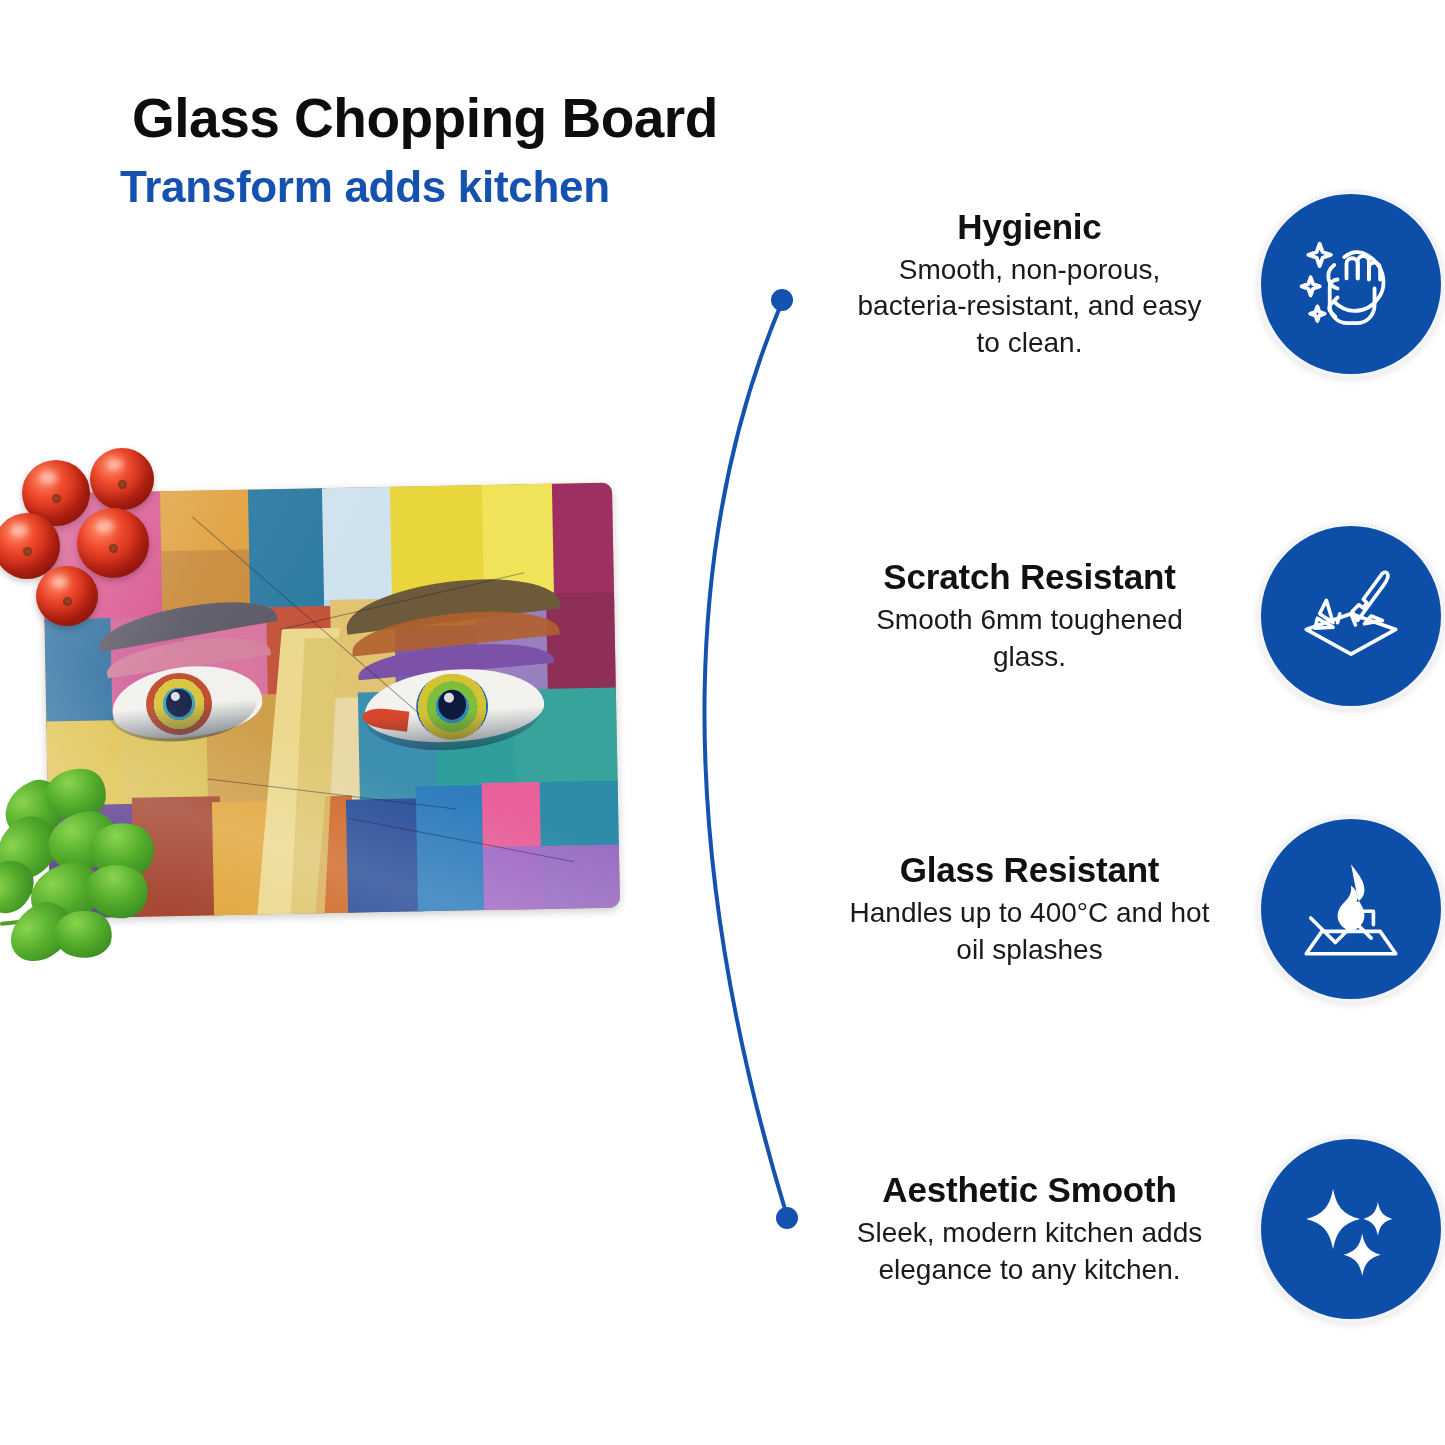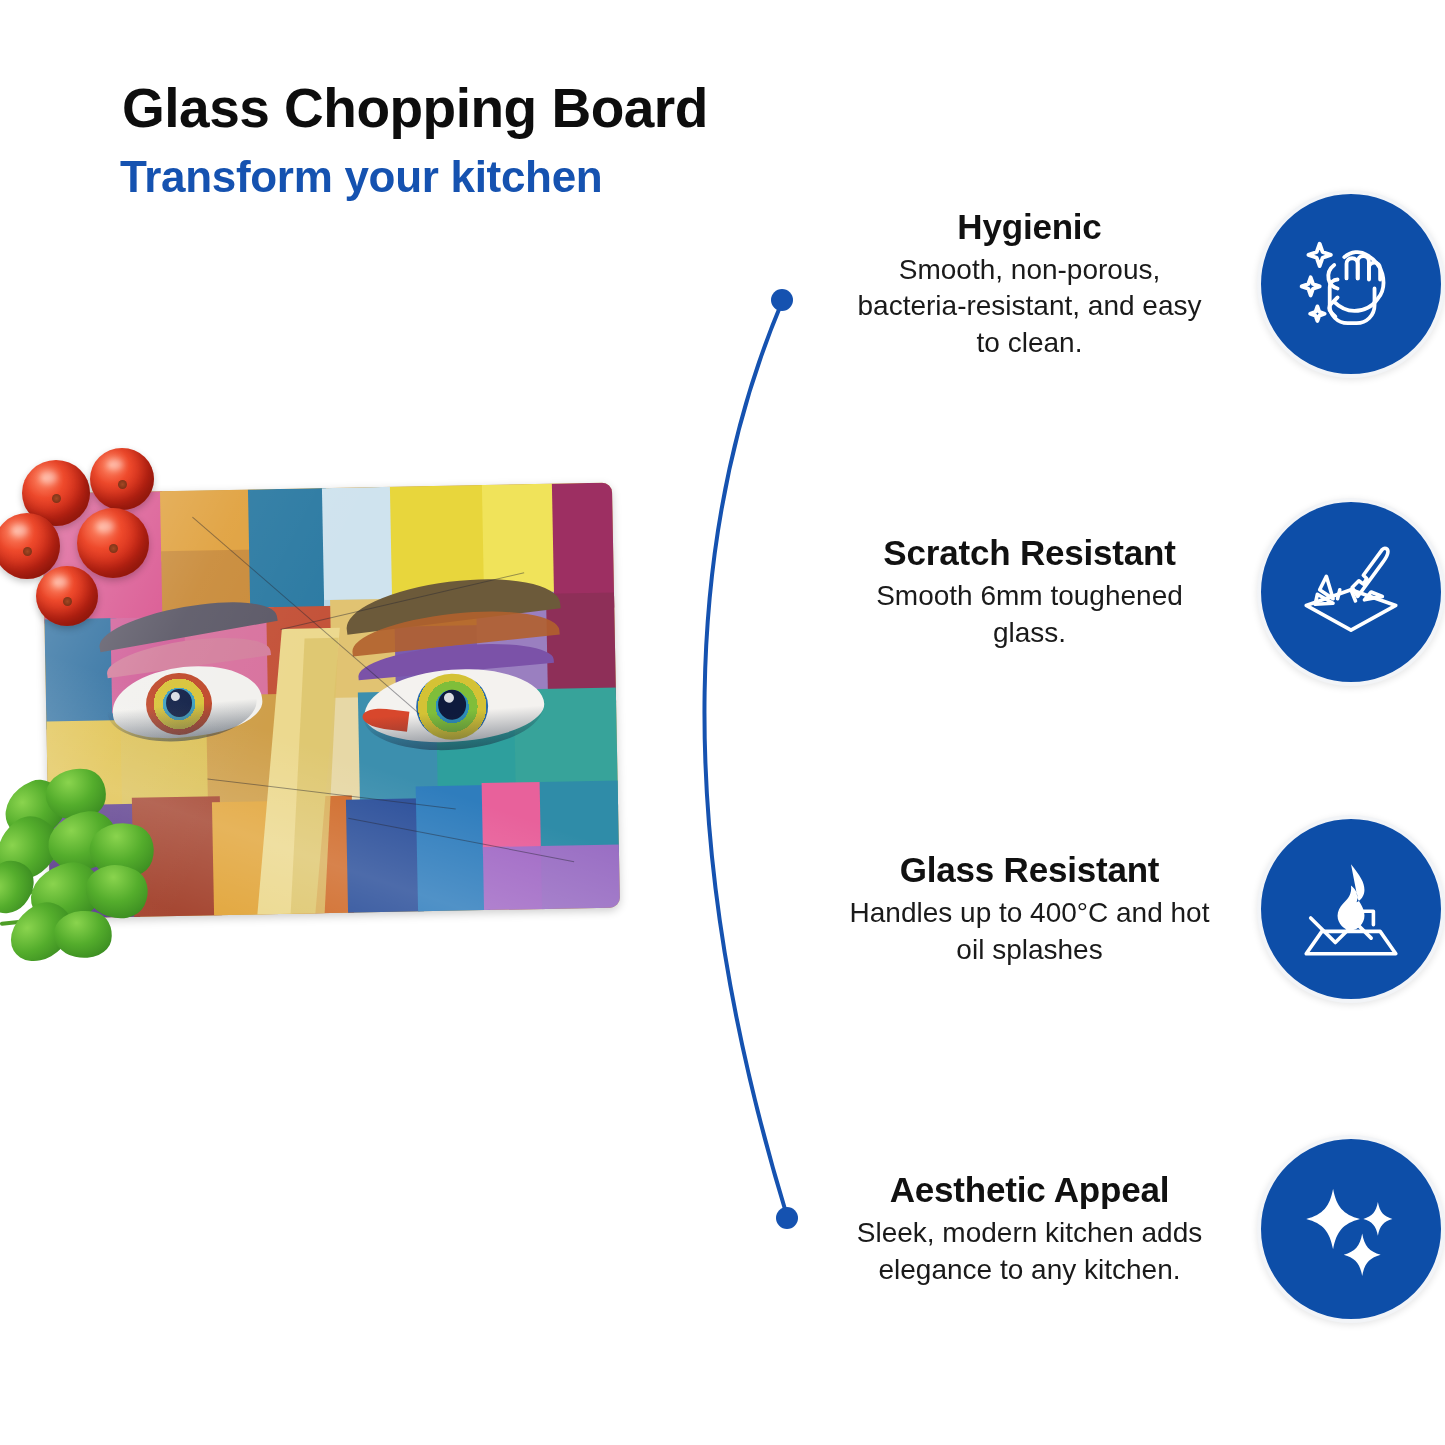--- a/index.html
+++ b/index.html
@@ -31,21 +31,21 @@
     left: 120px;
     top: 78px;
     width: 760px;
   }
   .main-title {
     font-size: 55px;
     font-weight: 700;
     color: #0d0d0d;
     letter-spacing: -0.5px;
     line-height: 1.05;
-    margin: 2px;
+    margin: 12px;
     white-space: nowrap;
   }
   .sub-title {
     font-size: 44px;
     font-weight: 700;
     color: #1552b0;
     letter-spacing: -0.3px;
     line-height: 1.05;
     margin: 16px 0 0 0;
     white-space: nowrap;
@@ -209,21 +209,21 @@
     pointer-events: none;
   }
 </style>
 </head>
 <body>
 
 <div class="stage">
 
   <div class="title-block">
     <h1 class="main-title">Glass Chopping Board</h1>
-    <h2 class="sub-title">Transform your kitchen</h2>
+    <h2 class="sub-title">Transform adds kitchen</h2>
   </div>
 
   <div class="product-area">
 
     <div class="board-wrap">
       <div class="board">
         <div class="board-art">
 
           <div class="blk" style="left:0;top:0;width:120px;height:130px;background:#d9548f;"></div>
           <div class="blk" style="left:118px;top:0;width:95px;height:70px;background:#e0a13e;"></div>
@@ -347,21 +347,21 @@
           <path d="M56 45V30c0-3 2-5 5-5s5 2 5 5v15"></path>
           <path d="M66 46V36c0-3 2-5 5-5s5 2 5 5v10"></path>
           <path d="M38 62l-6 6c-2 2-2 5 0 7l4 4"></path>
           <path d="M22 14l2.6 7.4L32 24l-7.4 2.6L22 34l-2.6-7.4L12 24l7.4-2.6z"></path>
           <path d="M14 44l2.1 6 6 2.1-6 2.1-2.1 6-2.1-6-6-2.1 6-2.1z"></path>
           <path d="M20 70l1.7 4.8 4.8 1.7-4.8 1.7L20 83l-1.7-4.8-4.8-1.7 4.8-1.7z"></path>
         </svg>
       </div>
     </div>
 
-    <div class="feature" style="top:498px;">
+    <div class="feature" style="top:522px;">
       <div class="feature-text">
         <p class="feature-title">Scratch Resistant</p>
         <p class="feature-desc">Smooth 6mm toughened glass.</p>
       </div>
       <div class="icon-circle">
         <svg viewBox="0 0 100 100" fill="none" stroke="#ffffff" stroke-width="3.2" stroke-linecap="round" stroke-linejoin="round">
           <path d="M10 62l40-14 40 14-40 22z"></path>
           <path d="M78 12c2-2 5-1 5 2 0 3-2 6-5 10L56 54l-5-8 6-6 4 3 3-5-3-3z"></path>
           <path d="M50 48l4 10"></path>
           <path d="M28 36l6 20-12-8z"></path>
@@ -382,21 +382,21 @@
           <path d="M50 10c8 10 12 16 12 23 0 5-3 9-7 11 2-6 0-11-5-15 1 8-3 12-7 16-3 3-5 7-5 11 0 7 6 13 12 13s12-6 12-13c0-6-3-10-6-15" fill="#ffffff" stroke="none"></path>
           <path d="M14 58l22 22 18-18 14 14"></path>
           <path d="M58 52h12v12"></path>
           <path d="M10 90h80L76 70H24z"></path>
         </svg>
       </div>
     </div>
 
     <div class="feature" style="top:1135px;">
       <div class="feature-text">
-        <p class="feature-title">Aesthetic Appeal</p>
+        <p class="feature-title">Aesthetic Smooth</p>
         <p class="feature-desc">Sleek, modern kitchen adds elegance to any kitchen.</p>
       </div>
       <div class="icon-circle">
         <svg viewBox="0 0 100 100" fill="#ffffff" stroke="none">
           <path d="M34 14c3 16 9 23 24 27-15 4-21 11-24 27-3-16-9-23-24-27 15-4 21-11 24-27z"></path>
           <path d="M74 26c1.7 9 4.9 12.6 13 15-8.1 2.4-11.3 6-13 15-1.7-9-4.9-12.6-13-15 8.1-2.4 11.3-6 13-15z"></path>
           <path d="M60 54c2.1 11.4 6.2 16 16.5 19-10.3 3-14.4 7.6-16.5 19-2.1-11.4-6.2-16-16.5-19 10.3-3 14.4-7.6 16.5-19z"></path>
         </svg>
       </div>
     </div>

